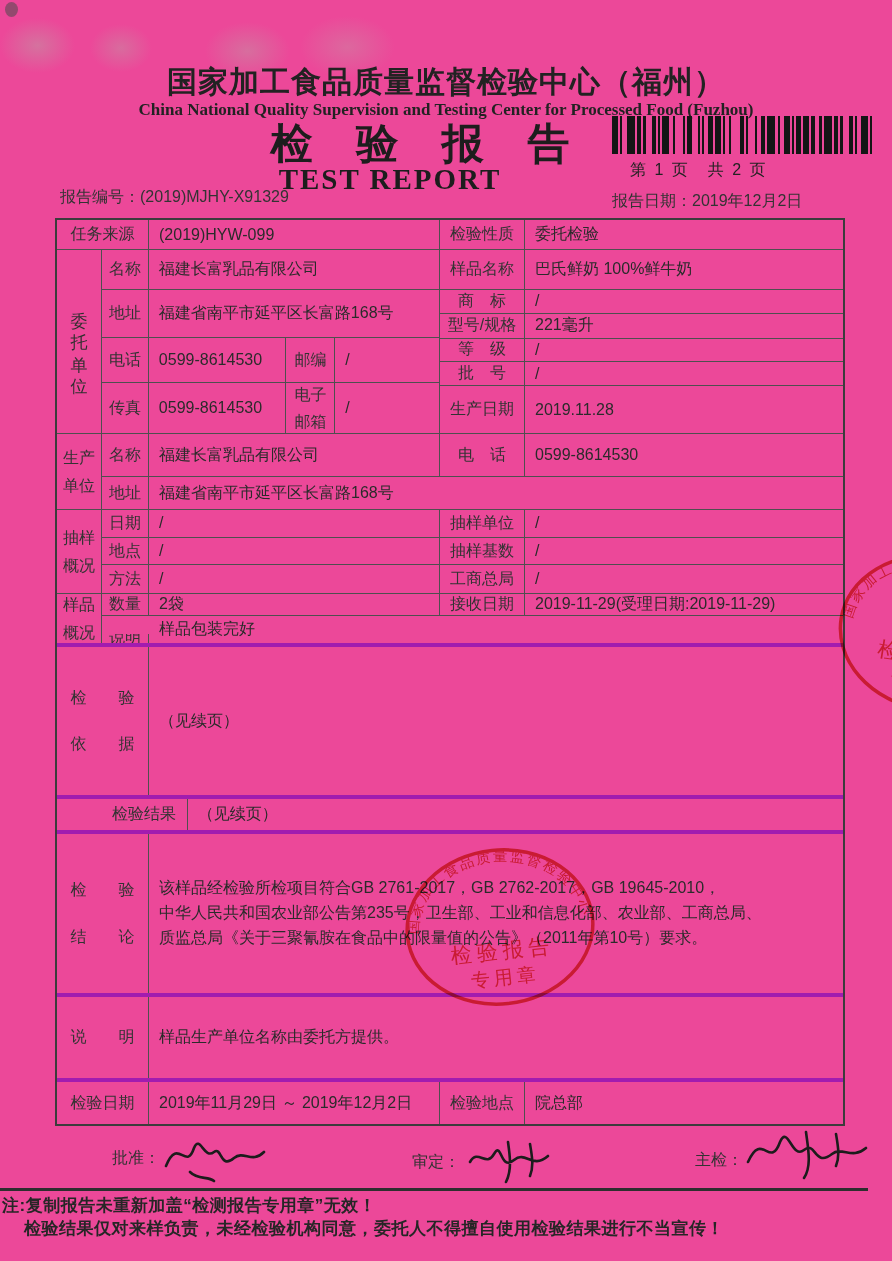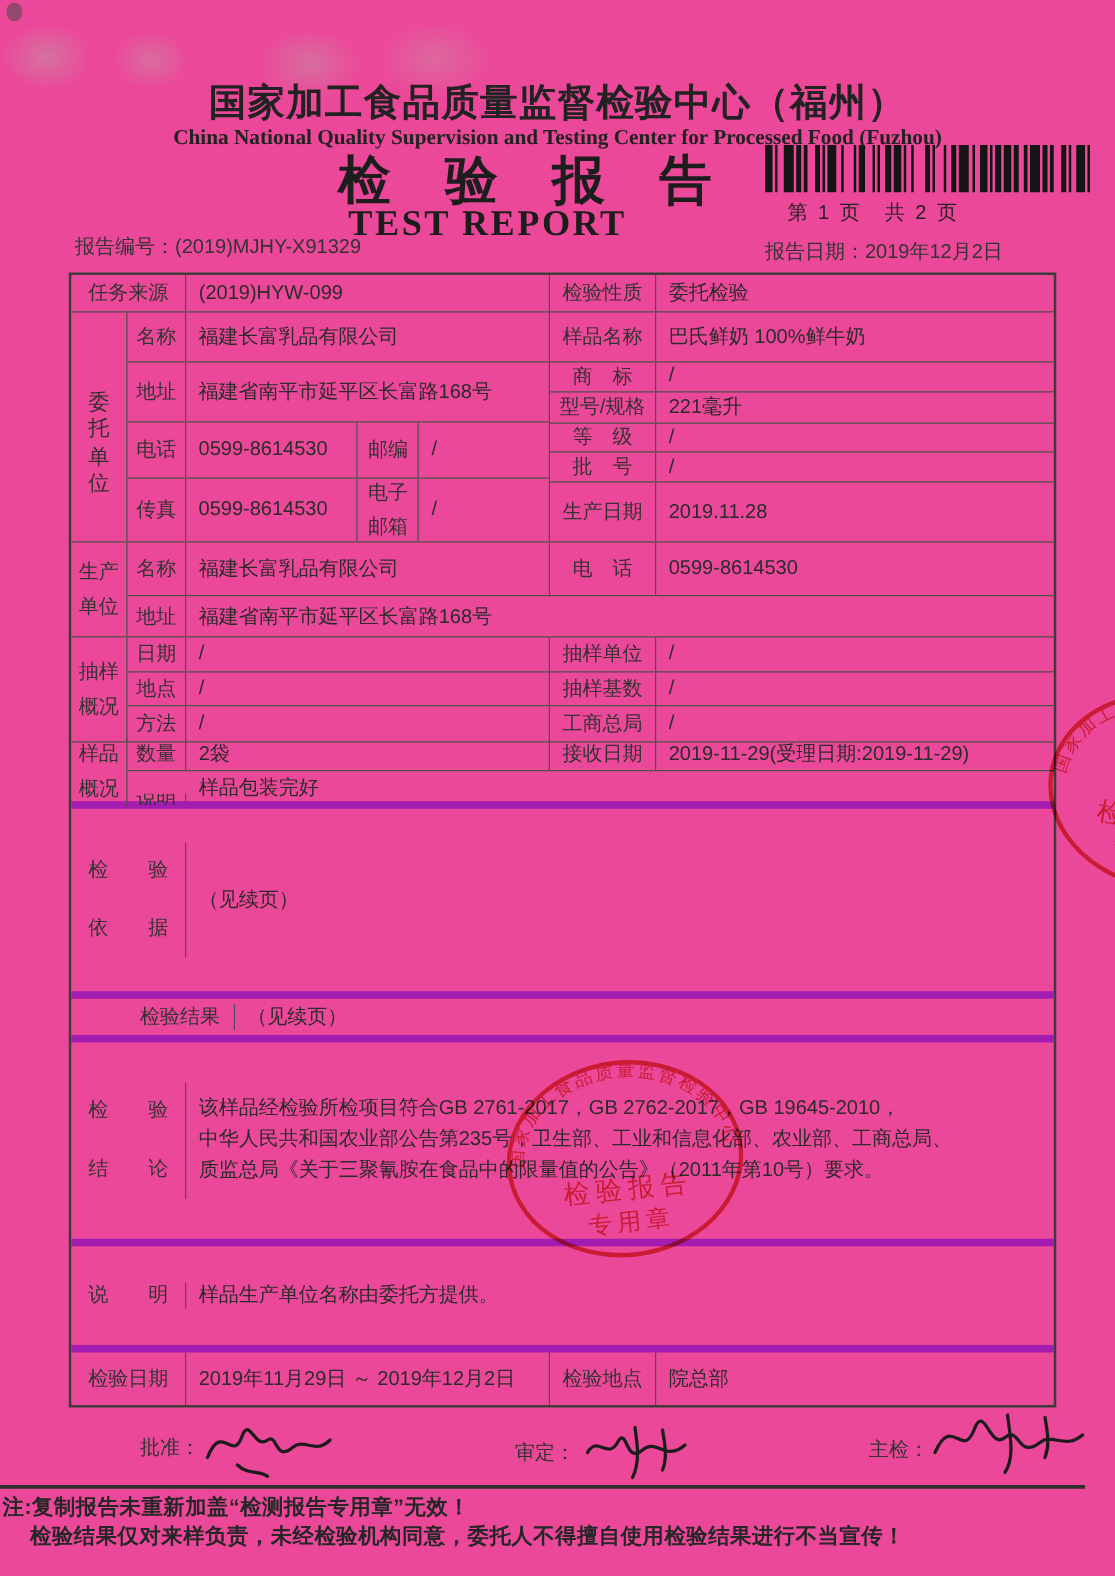--- a/index.html
+++ b/index.html
@@ -16,21 +16,21 @@
   .title-cn{top:116px;left:0;width:856px;text-align:center;font-size:42px;font-weight:bold;letter-spacing:16px;color:#1d1d1d;}
   .title-en{top:163px;left:0;width:780px;text-align:center;font-size:29px;font-weight:bold;letter-spacing:2px;font-family:"Liberation Serif",serif;color:#1d1d1d;}
   .page-info{top:160px;left:630px;font-size:16px;letter-spacing:2px;color:#222;}
   .report-no{top:187px;left:60px;font-size:16px;color:#333;}
   .report-date{top:191px;left:612px;font-size:16px;color:#333;}
   .barcode{top:116px;left:612px;width:266px;height:38px;display:flex;overflow:hidden;}
   .barcode div{height:100%;flex:none;}
   
   .tbl{position:absolute;top:218px;left:55px;width:790px;border:2px solid #3c3c3c;box-sizing:border-box;font-size:16px;}
   .band{display:flex;border-bottom:1px solid #4f4f4f;box-sizing:border-box;}
-  .band.heavy{border-bottom:6px solid #a21caf;align-items:center;}
+  .band.heavy{border-bottom:4px solid #a21caf;}
   .band:last-child{border-bottom:none;}
   .cell{border-right:1px solid #4f4f4f;box-sizing:border-box;display:flex;align-items:center;overflow:hidden;}
   .cell:last-child{border-right:none;}
   .lbl{justify-content:center;text-align:center;color:#333;}
   .val{padding-left:10px;color:#2b2b2b;}
   .col{display:flex;flex-direction:column;box-sizing:border-box;}
   .row{display:flex;border-bottom:1px solid #4f4f4f;box-sizing:border-box;}
   .row:last-child{border-bottom:none;}
   .rr{border-right:1px solid #4f4f4f;}
   .vlabel{writing-mode:vertical-lr;text-orientation:upright;letter-spacing:22px;font-size:17px;margin:auto;}

